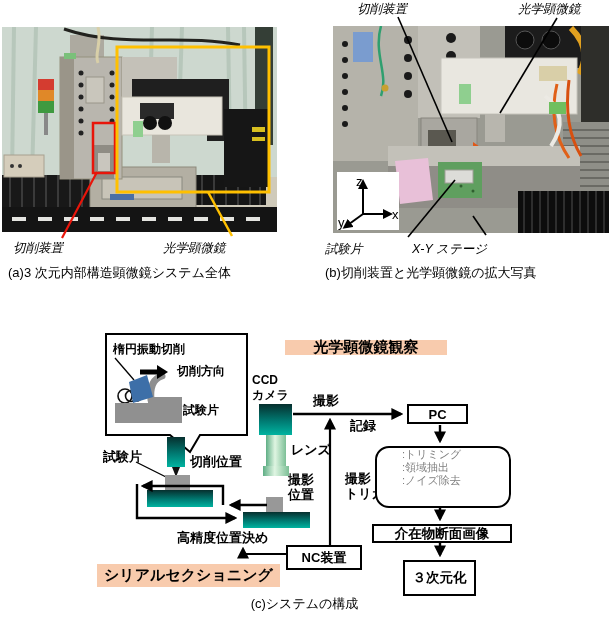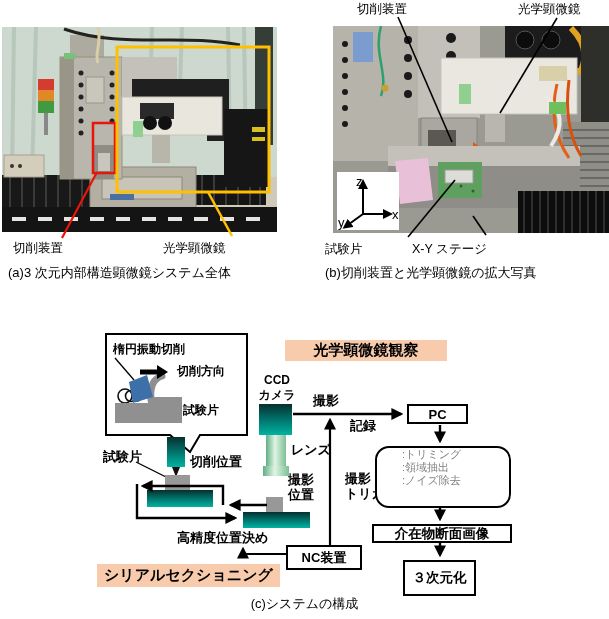--- a/index.html
+++ b/index.html
@@ -1,21 +1,21 @@
 <!DOCTYPE html>
 <html><head>
 <meta charset="utf-8">
 <style>
   html,body{margin:0;padding:0;background:#fff;}
   #canvas{
     position:relative;width:609px;height:619px;background:#fff;overflow:hidden;
     font-family:"Liberation Sans","DejaVu Sans",sans-serif;color:#000;
   }
   .abs{position:absolute;}
-  .lbl{position:absolute;font-size:12.5px;line-height:16px;color:#000;white-space:nowrap;}
+  .lbl{position:absolute;font-size:12.5px;line-height:16px;color:#000;white-space:nowrap;font-style:italic;}
   .dlbl{position:absolute;font-size:12px;font-weight:bold;line-height:14px;color:#000;white-space:nowrap;}
   .dlbl2{position:absolute;font-size:13px;font-weight:bold;line-height:15px;color:#000;white-space:pre-line;}
   .cap{position:absolute;font-size:13px;color:#000;white-space:nowrap;}
   .peach{position:absolute;background:#f8cbad;color:#000;font-weight:bold;
          display:flex;align-items:center;justify-content:center;white-space:nowrap;}
   .fbox{position:absolute;border:2px solid #000;background:#fff;color:#000;font-weight:bold;
         display:flex;align-items:center;justify-content:center;white-space:nowrap;box-sizing:border-box;}
   .procbox{position:absolute;border:2px solid #000;border-radius:14px;background:#fff;box-sizing:border-box;}
   .procbox .t{font-size:13px;font-weight:bold;margin:3px 0 1px 9px;}
   .procbox .i{font-size:11px;color:#7f7f7f;margin-left:25px;line-height:13px;}
@@ -316,22 +316,22 @@
 
   <div class="dlbl" style="left:113px;top:342px;">楕円振動切削</div>
   <div class="dlbl" style="left:177px;top:364px;">切削方向</div>
   <div class="dlbl" style="left:183px;top:403px;">試験片</div>
   <div class="dlbl2" style="left:103px;top:449px;">試験片</div>
   <div class="dlbl2" style="left:190px;top:454px;">切削位置</div>
   <div class="dlbl2" style="left:288px;top:472px;">撮影
 位置</div>
   <div class="dlbl2" style="left:177px;top:530px;">高精度位置決め</div>
   <div class="peach" style="left:97px;top:564px;height:23px;padding:0 7px;font-size:15px;font-family:Liberation Mono, monospace;">シリアルセクショニング</div>
-  <div class="peach" style="left:285px;top:340px;width:162px;height:21px;font-size:15px;">光学顕微鏡観察</div>
-  <div class="dlbl2" style="left:252px;top:373px;width:50px;text-align:center;font-size:12px;">CCD
+  <div class="peach" style="left:285px;top:340px;width:162px;height:15px;font-size:15px;">光学顕微鏡観察</div>
+  <div class="dlbl2" style="left:252px;top:373px;width:50px;font-size:12px;">CCD
 カメラ</div>
   <div class="dlbl2" style="left:291px;top:442px;">レンズ</div>
   <div class="dlbl2" style="left:313px;top:393px;">撮影</div>
   <div class="dlbl2" style="left:350px;top:418px;">記録</div>
   <div class="dlbl2" style="left:345px;top:471px;">撮影
 トリガ</div>
 
   <div class="fbox" style="left:286px;top:545px;width:76px;height:25px;font-size:13px;">NC装置</div>
   <div class="fbox" style="left:407px;top:404px;width:61px;height:20px;font-size:13px;">PC</div>
   <div class="procbox" style="left:375px;top:446px;width:136px;height:62px;">

